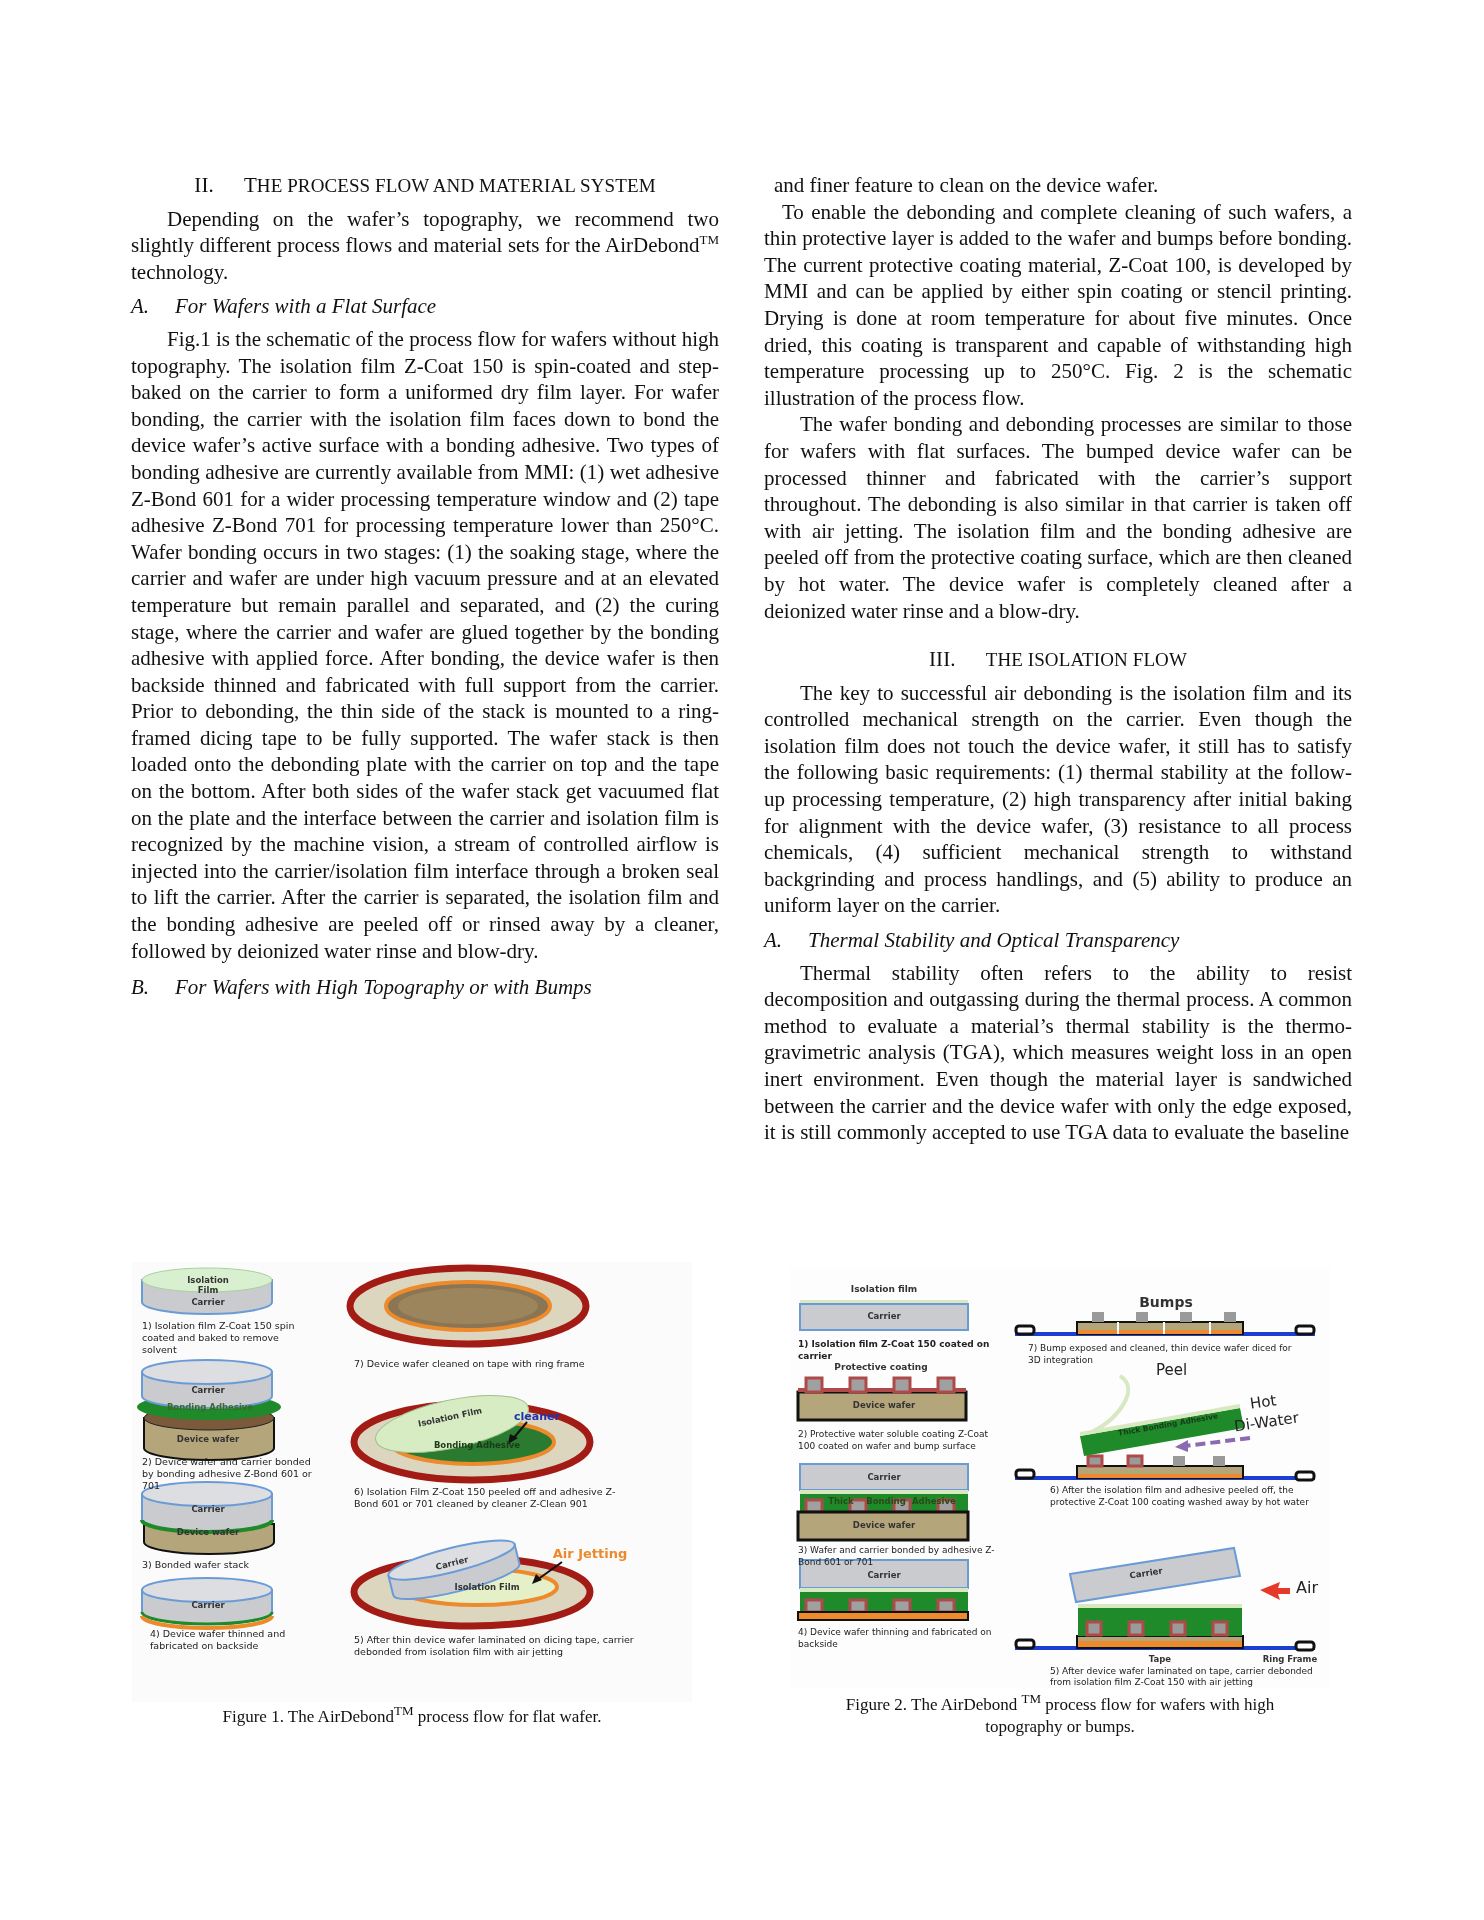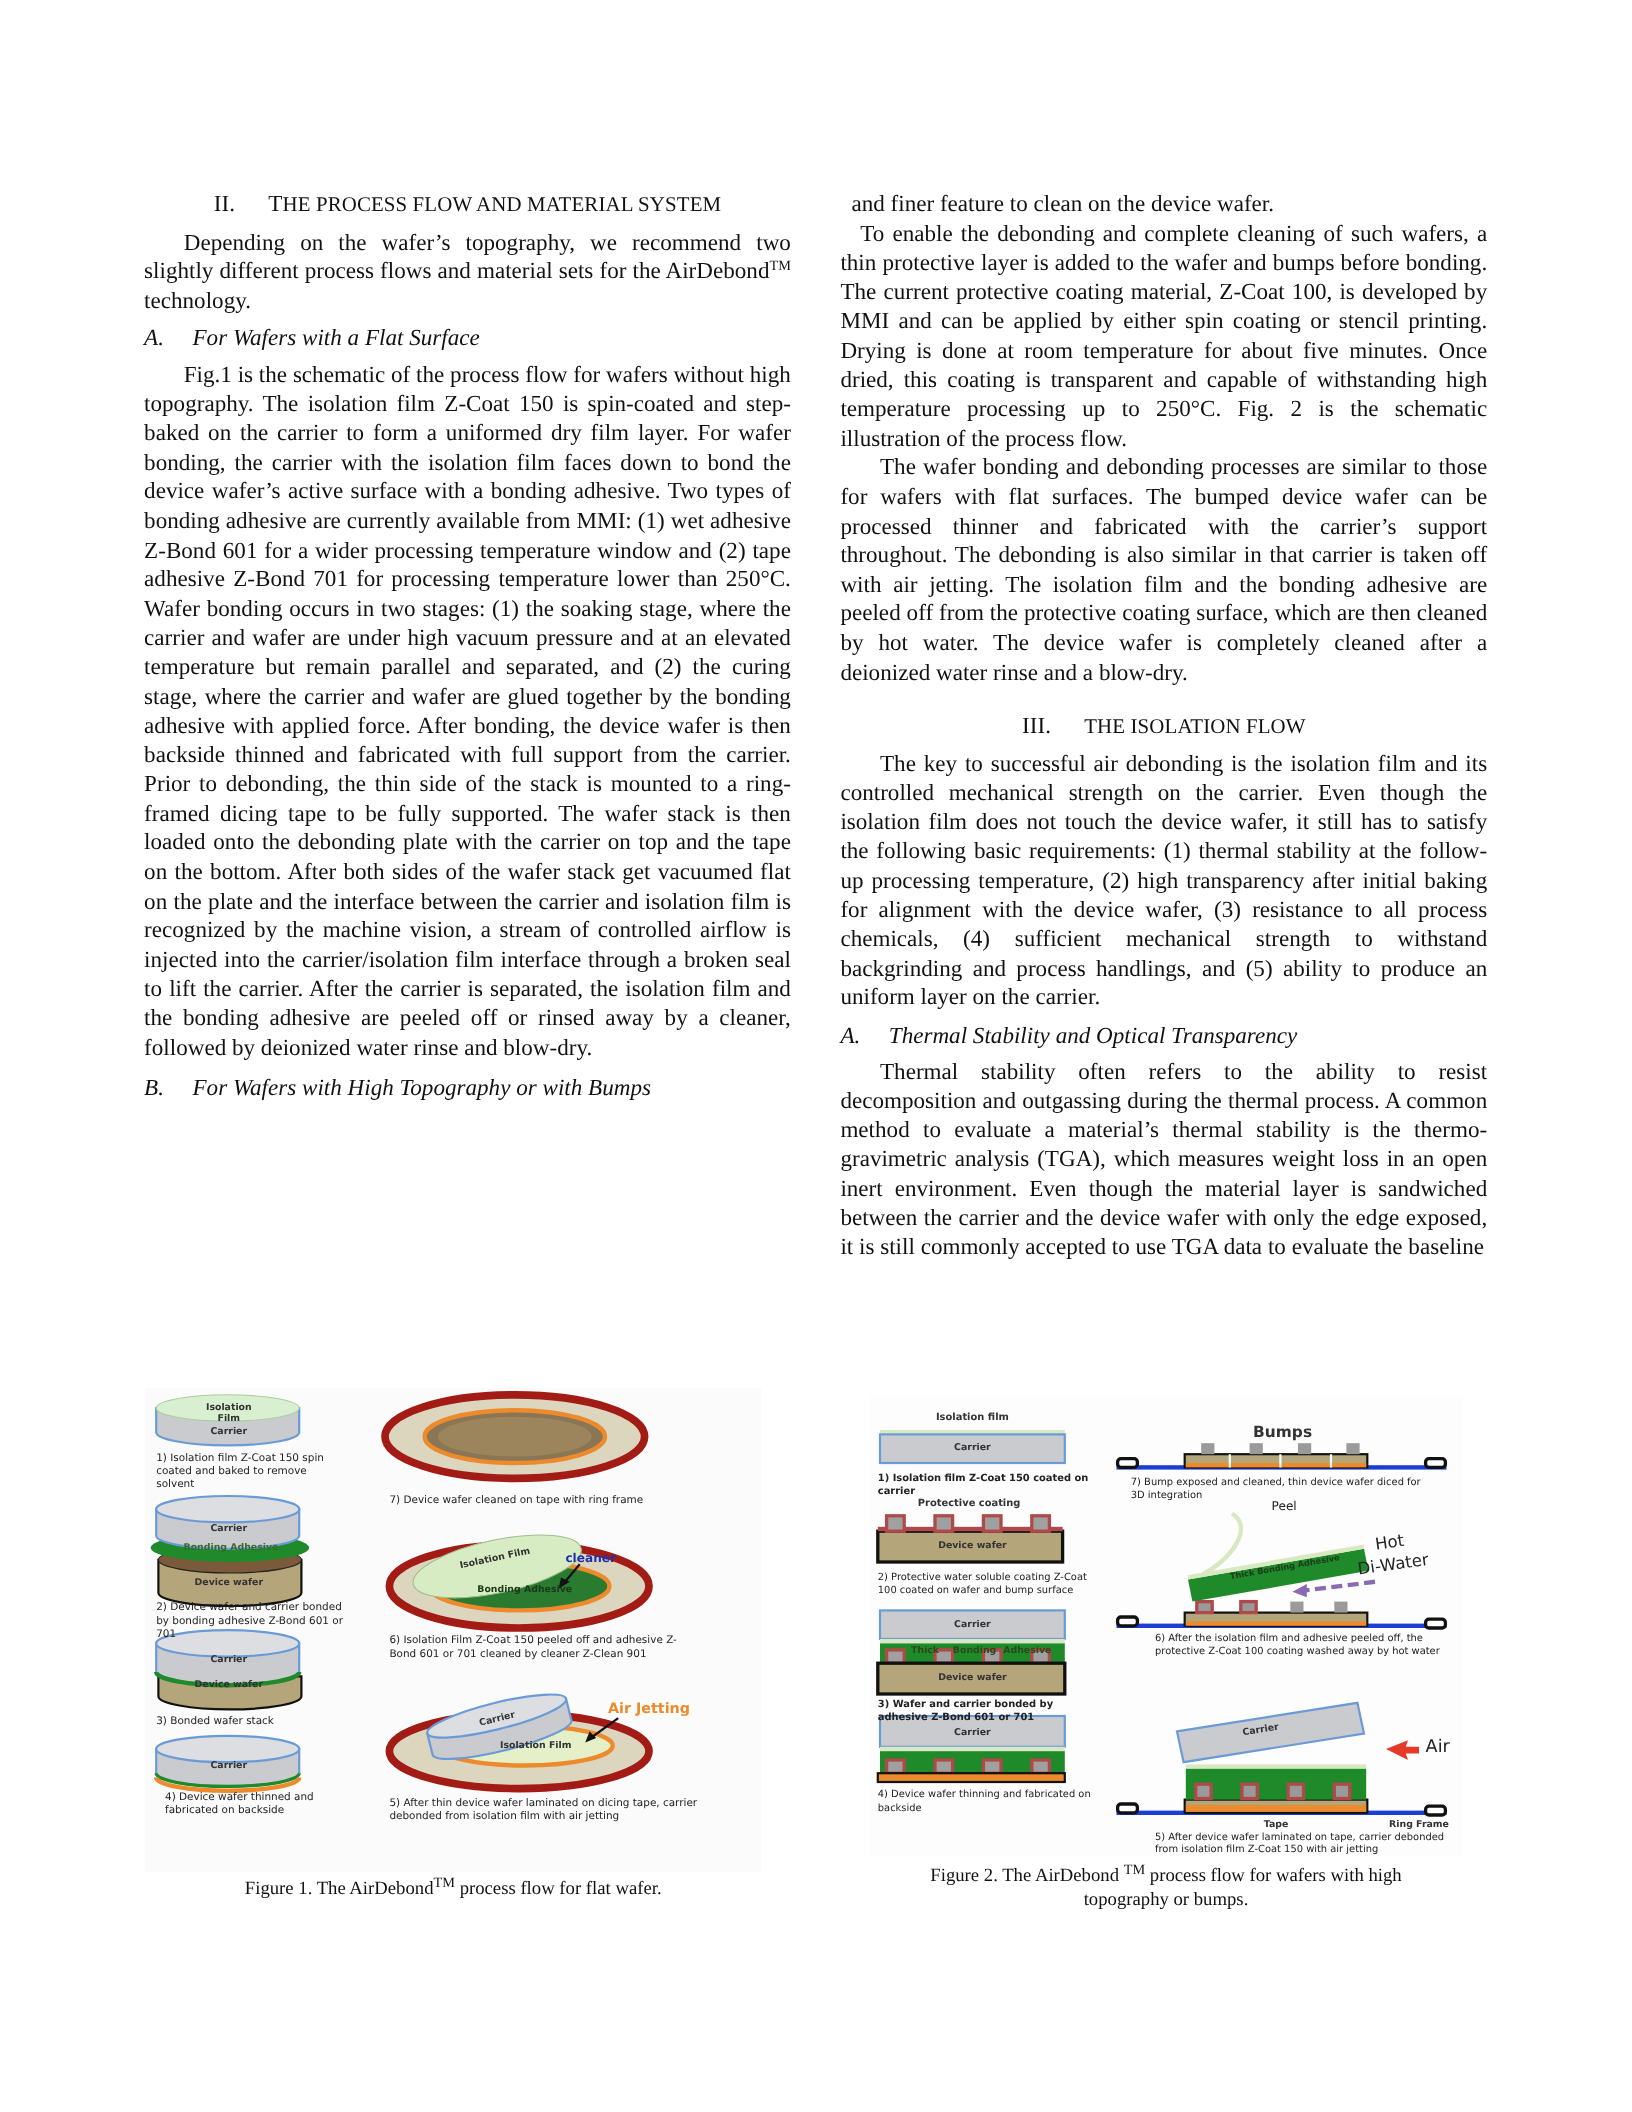--- a/index.html
+++ b/index.html
@@ -233,29 +233,29 @@
 
   <div class="lbl-b" style="left:36px;top:94px;width:110px;font-size:9px;">Protective coating</div>
   <div class="lbl-b" style="left:54px;top:132px;width:80px;">Device wafer</div>
   <div class="lbl-s" style="left:8px;top:160px;width:200px;font-size:9px;">2) Protective water soluble coating Z-Coat 100 coated on wafer and bump surface</div>
 
   <div class="lbl-b" style="left:54px;top:204px;width:80px;">Carrier</div>
   <div class="lbl-b" style="left:36px;top:228px;width:30px;color:#2a4a1a;">Thick</div>
   <div class="lbl-b" style="left:76px;top:228px;width:40px;color:#2a4a1a;">Bonding</div>
   <div class="lbl-b" style="left:122px;top:228px;width:36px;color:#2a4a1a;">Adhesive</div>
   <div class="lbl-b" style="left:54px;top:252px;width:80px;">Device wafer</div>
-  <div class="lbl-s" style="left:8px;top:276px;width:200px;font-size:9px;font-weight:bold;">3) Wafer and carrier bonded by adhesive Z-Bond 601 or 701</div>
+  <div class="lbl-s" style="left:8px;top:276px;width:200px;font-size:9px;">3) Wafer and carrier bonded by adhesive Z-Bond 601 or 701</div>
 
   <div class="lbl-b" style="left:54px;top:302px;width:80px;">Carrier</div>
   <div class="lbl-s" style="left:8px;top:358px;width:200px;font-size:9px;">4) Device wafer thinning and fabricated on backside</div>
 
   <div class="lbl-b" style="left:346px;top:26px;width:60px;font-size:14px;">Bumps</div>
   <div class="lbl-s" style="left:238px;top:74px;width:270px;font-size:9px;">7) Bump exposed and cleaned, thin device wafer diced for 3D integration</div>
 
-  <div class="lbl-s" style="left:366px;top:96px;font-size:11px;">Peel</div>
+  <div class="lbl-s" style="left:366px;top:96px;font-size:15px;">Peel</div>
   <div class="lbl-b" style="left:318px;top:152px;width:120px;font-size:7.5px;color:#1a3a1a;transform:rotate(-10deg);">Thick Bonding Adhesive</div>
   <div class="lbl-s" style="left:460px;top:128px;font-size:15px;transform:rotate(-8deg);">Hot</div>
   <div class="lbl-s" style="left:444px;top:148px;font-size:15px;transform:rotate(-8deg);">Di-Water</div>
   <div class="lbl-s" style="left:260px;top:216px;width:270px;font-size:9px;">6) After the isolation film and adhesive peeled off, the protective Z-Coat 100 coating washed away by hot water</div>
 
   <div class="lbl-b" style="left:326px;top:300px;width:60px;transform:rotate(-9deg);">Carrier</div>
   <div class="lbl-s" style="left:506px;top:314px;font-size:16px;">Air</div>
   <div class="lbl-b" style="left:340px;top:386px;width:60px;">Tape</div>
   <div class="lbl-b" style="left:460px;top:386px;width:80px;">Ring Frame</div>
   <div class="lbl-s" style="left:260px;top:398px;width:275px;font-size:9px;line-height:11px;">5) After device wafer laminated on tape, carrier debonded from isolation film Z-Coat 150 with air jetting</div>

